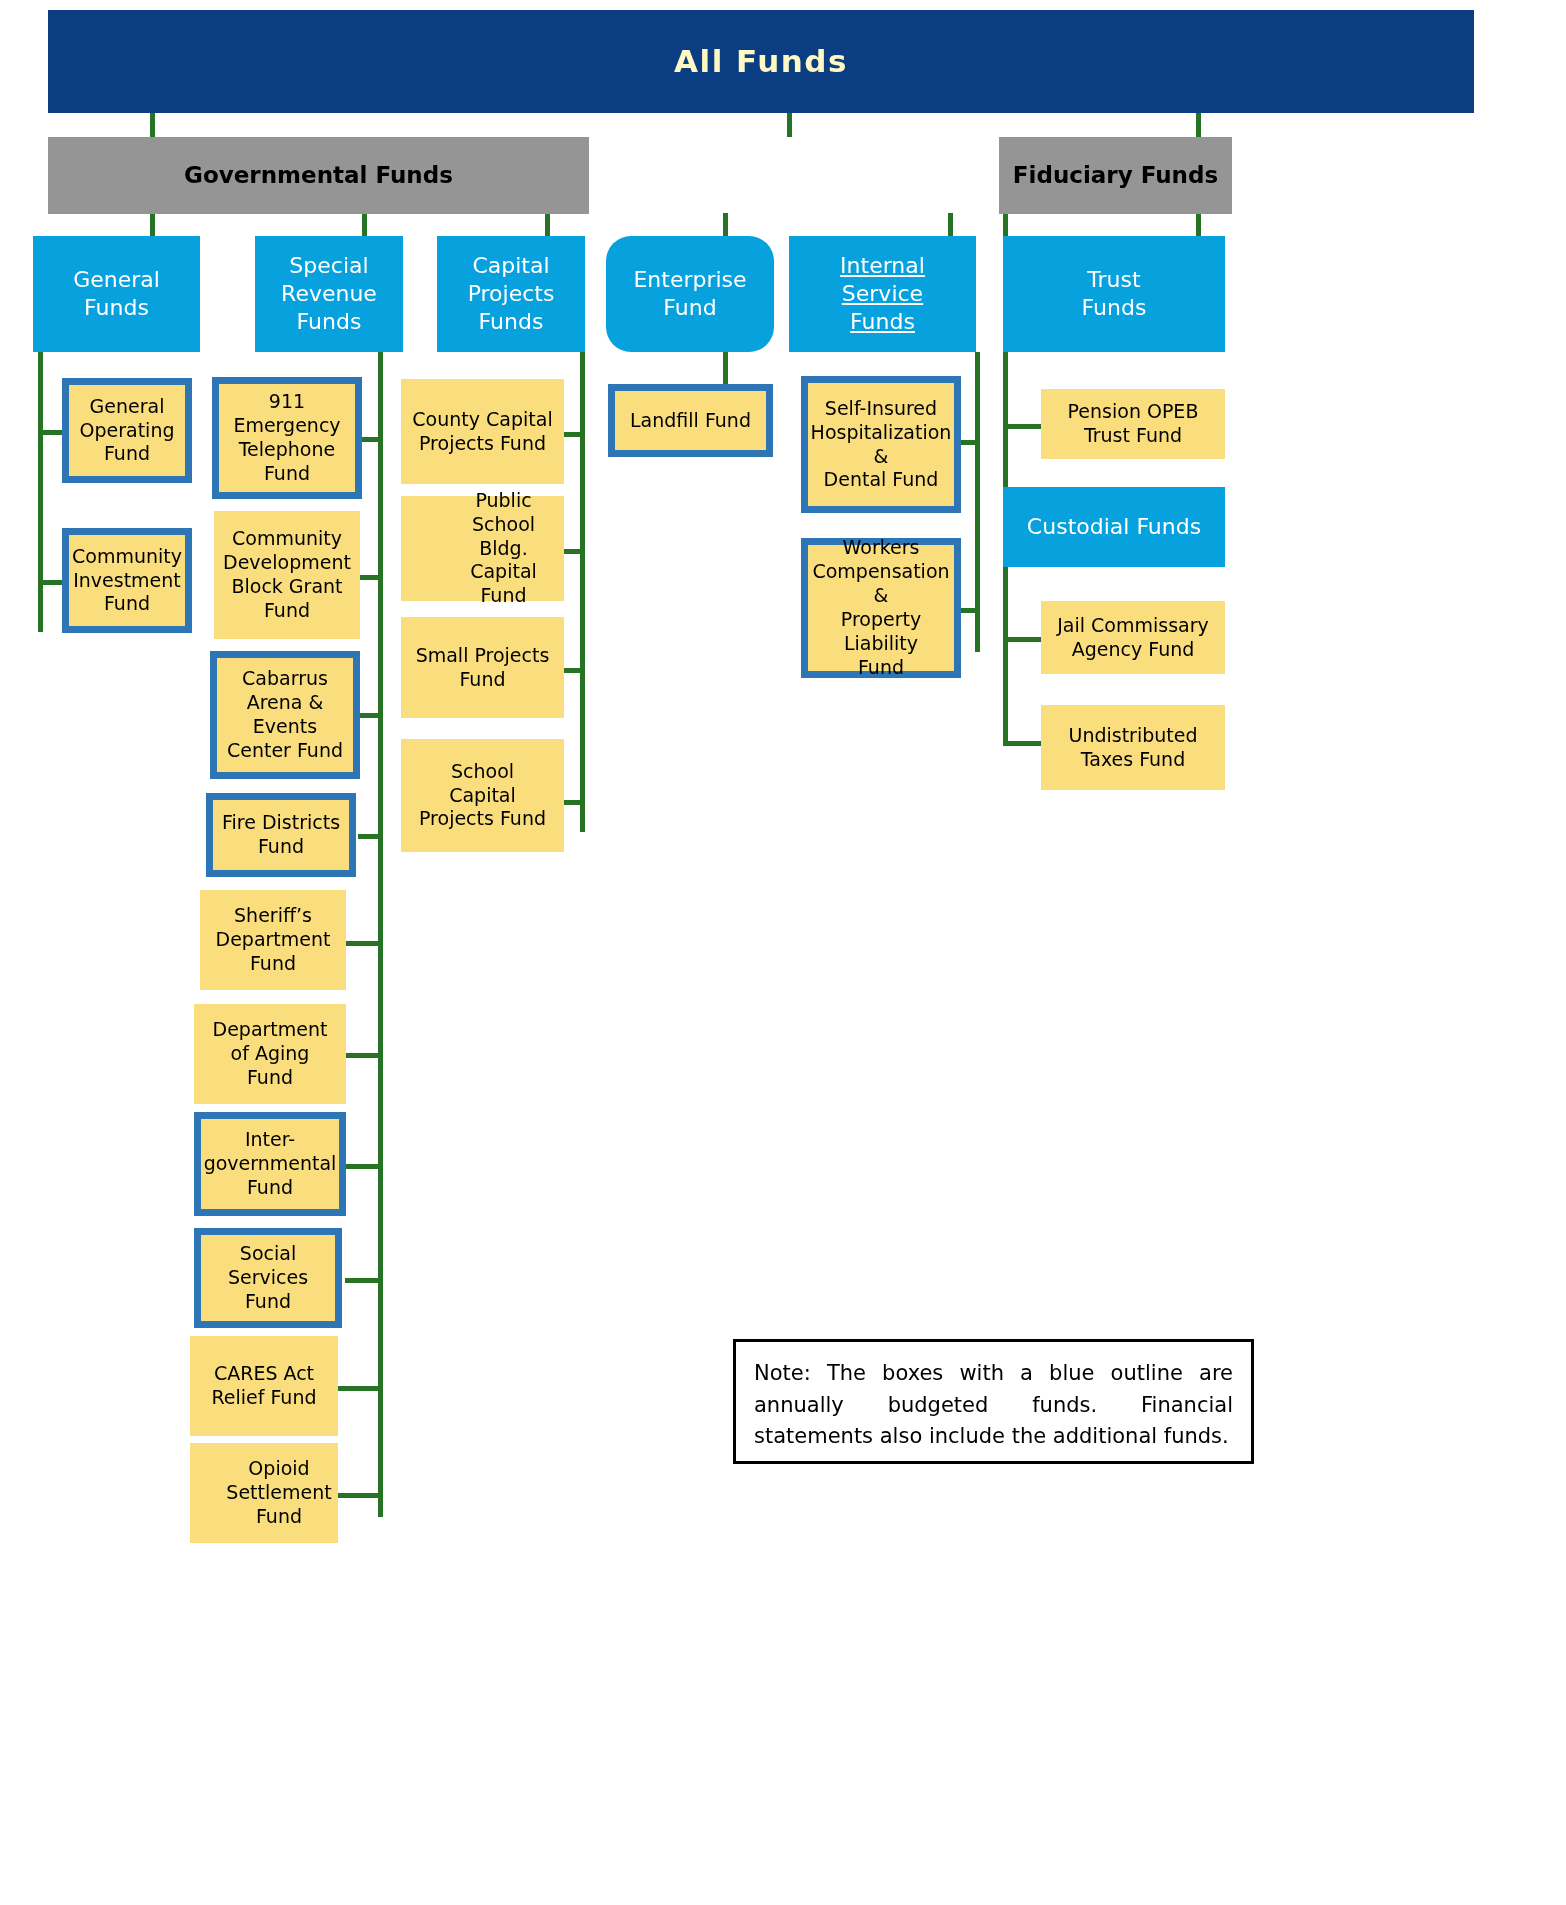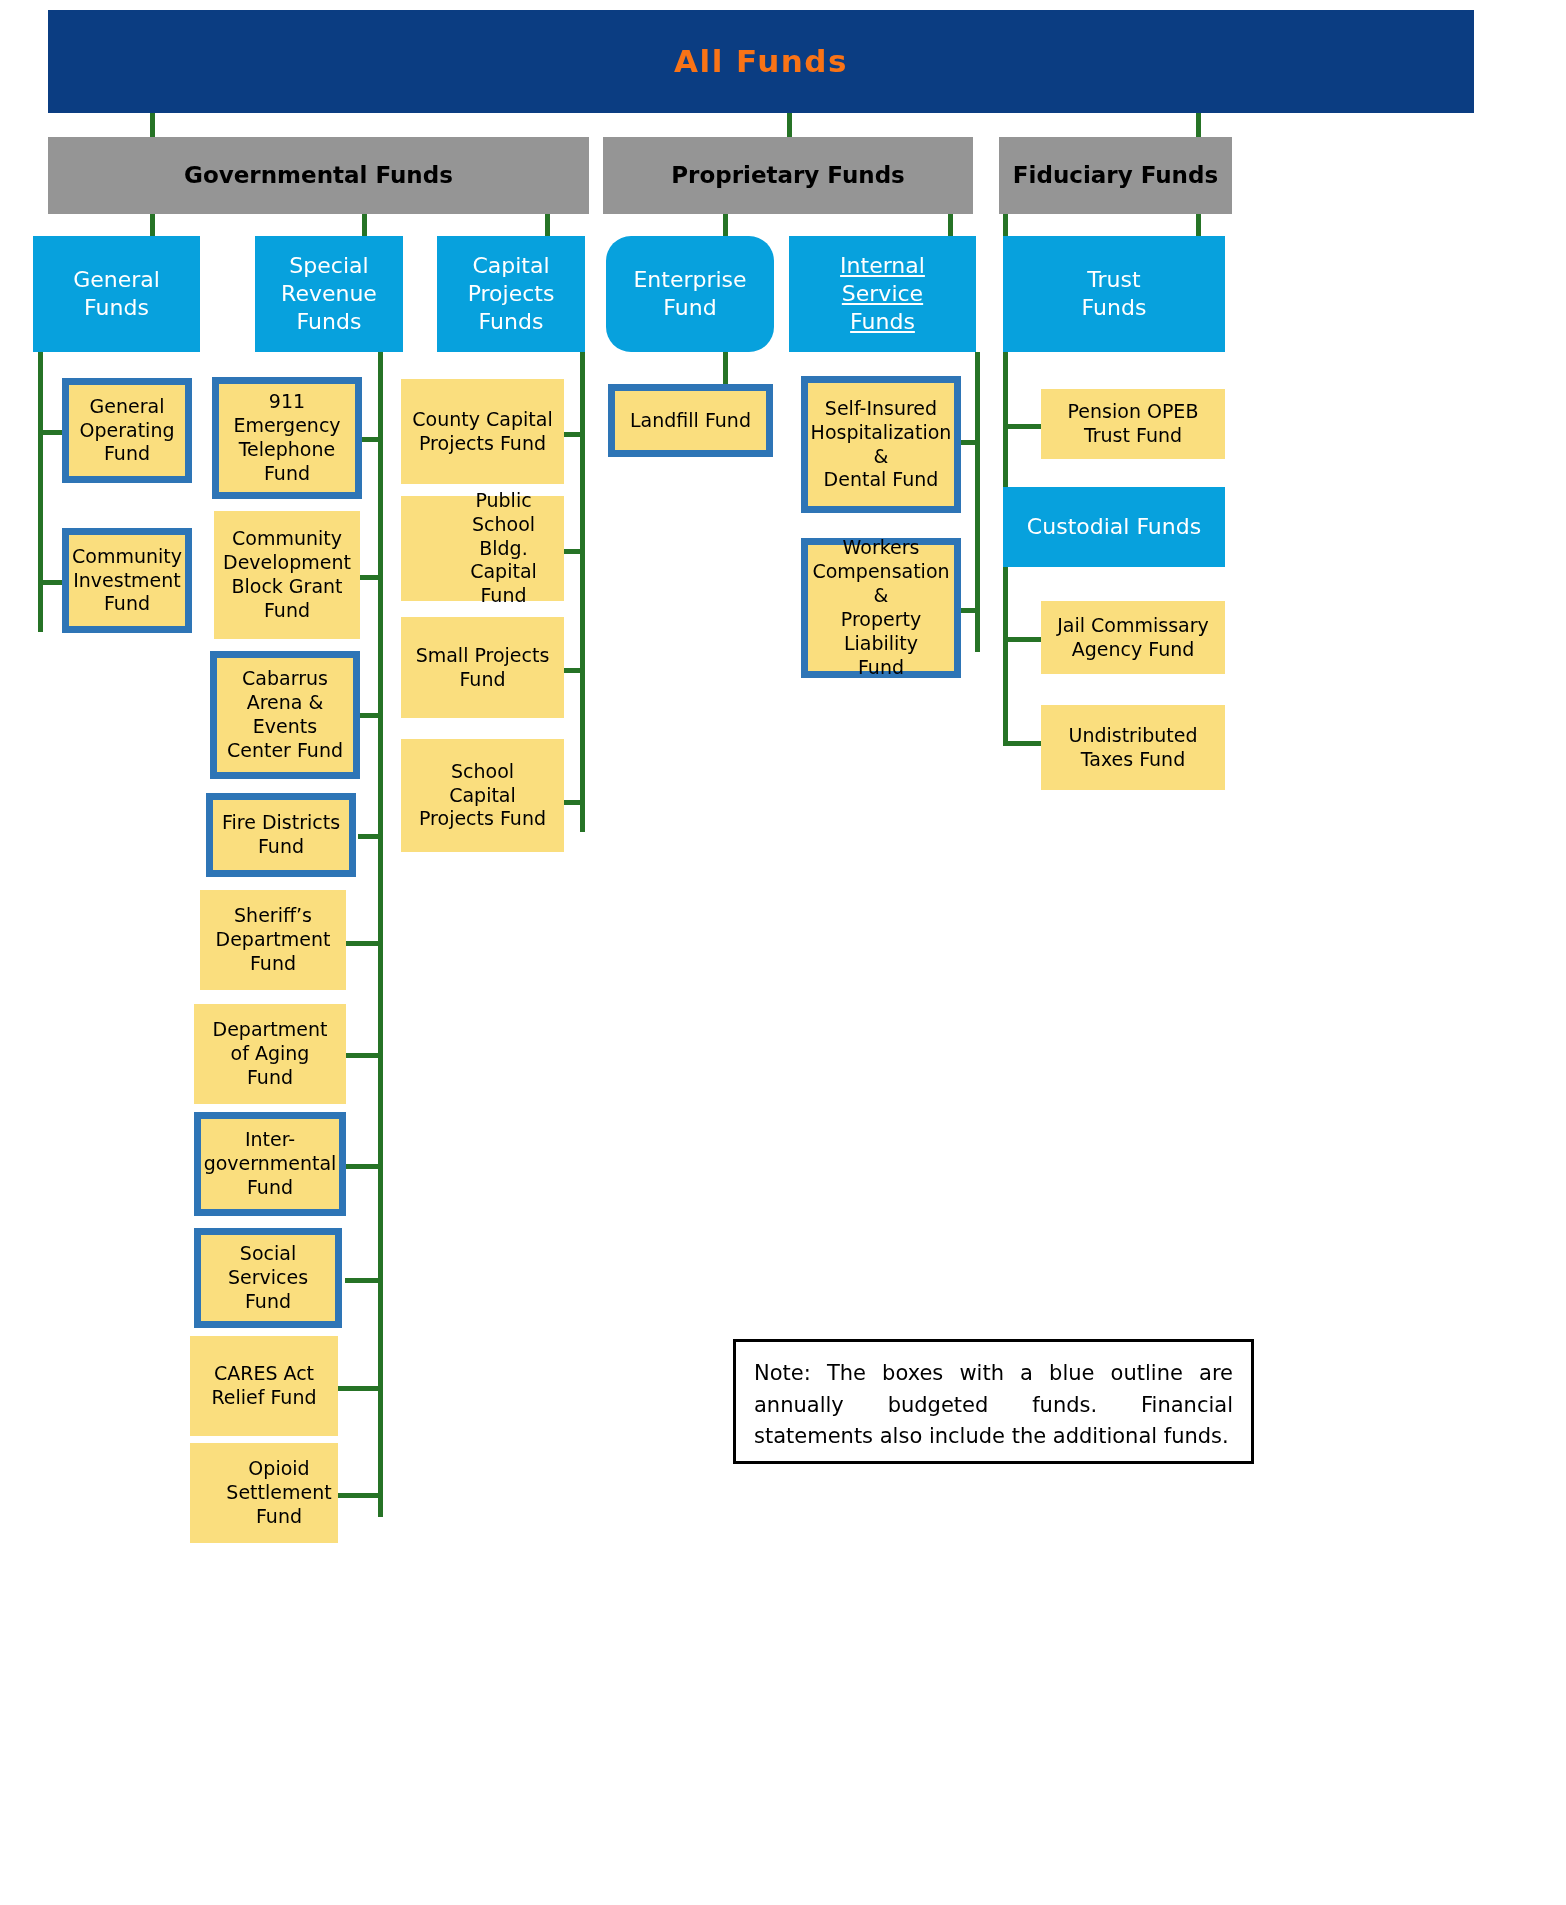--- a/index.html
+++ b/index.html
@@ -26,21 +26,21 @@
     align-items: center;
     justify-content: center;
     text-align: center;
     line-height: 1.26;
     white-space: pre-line;
   }
 
   
   .node.root {
     background: #0b3d82;
-    color: #f97316;
+    color: #fef9c3;
     font-size: 31px;
     font-weight: bold;
     letter-spacing: 1.5px;
   }
 
   
   .node.cat {
     background: #959595;
     color: #000000;
     font-size: 23px;
@@ -136,21 +136,20 @@
   <div class="line h" style="left:960px; top:608px; width:20px;"></div>
 
   <div class="line v" style="left:1003px; top:213px; height:530px;"></div>
   <div class="line h" style="left:1003px; top:424px; width:38px;"></div>
   <div class="line h" style="left:1003px; top:637px; width:38px;"></div>
   <div class="line h" style="left:1003px; top:741px; width:38px;"></div>
 
   <div class="node root" style="left:48px; top:10px; width:1426px; height:103px;">All Funds</div>
 
   <div class="node cat" style="left:48px; top:137px; width:541px; height:77px;">Governmental Funds</div>
-  <div class="node cat" style="left:603px; top:137px; width:370px; height:77px;">Proprietary Funds</div>
   <div class="node cat" style="left:999px; top:137px; width:233px; height:77px;">Fiduciary Funds</div>
 
   <div class="node grp" style="left:33px; top:236px; width:167px; height:116px;">General
 Funds</div>
   <div class="node grp" style="left:255px; top:236px; width:148px; height:116px;">Special
 Revenue
 Funds</div>
   <div class="node grp" style="left:437px; top:236px; width:148px; height:116px;">Capital
 Projects
 Funds</div>

